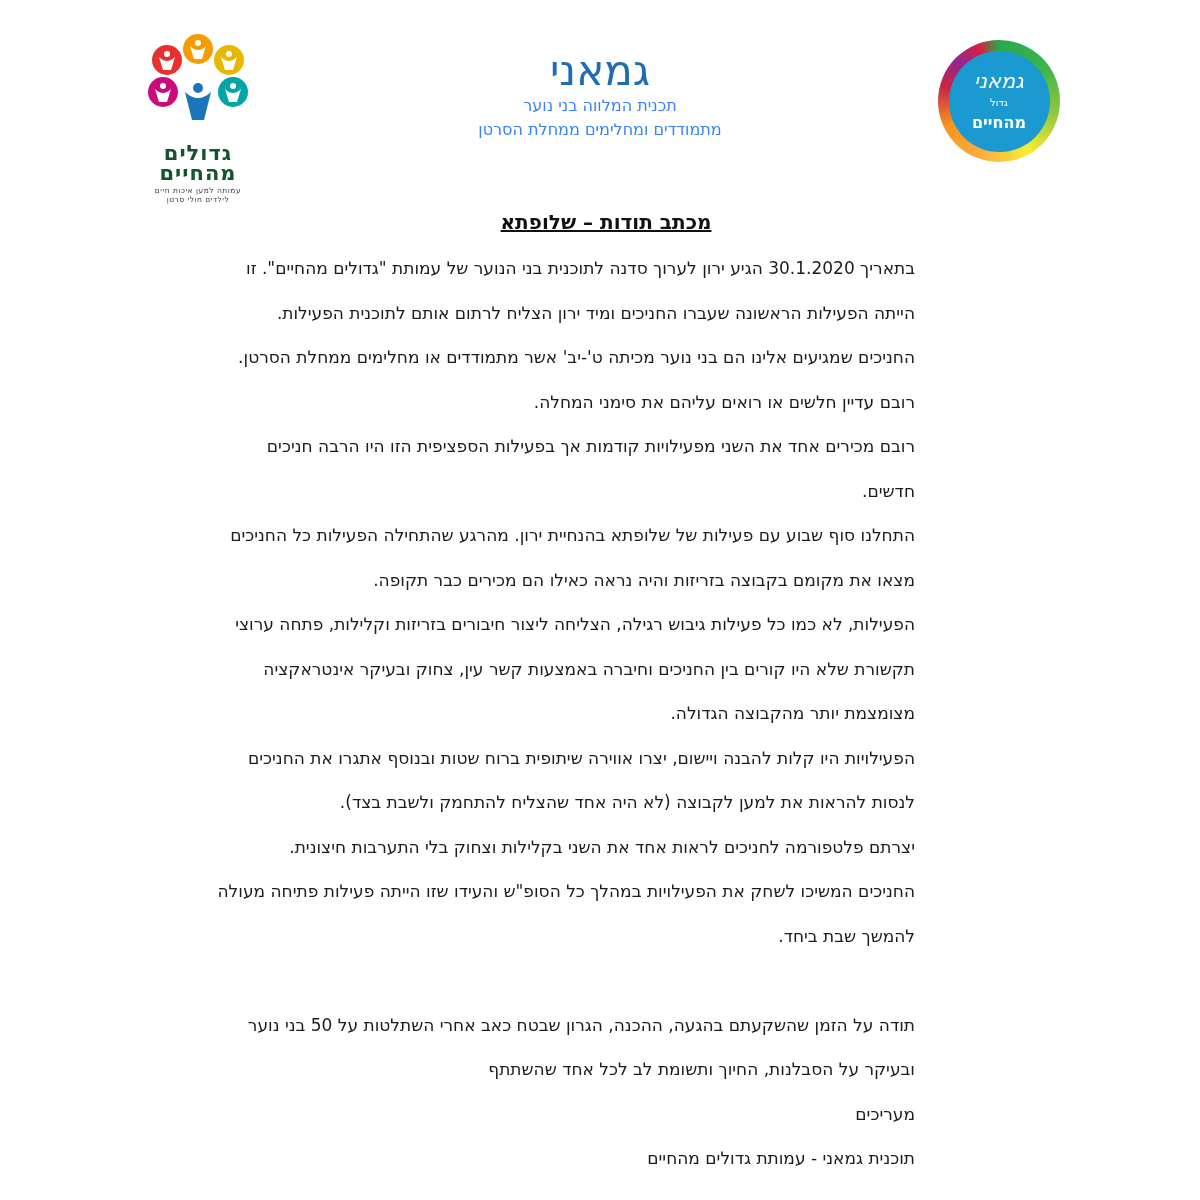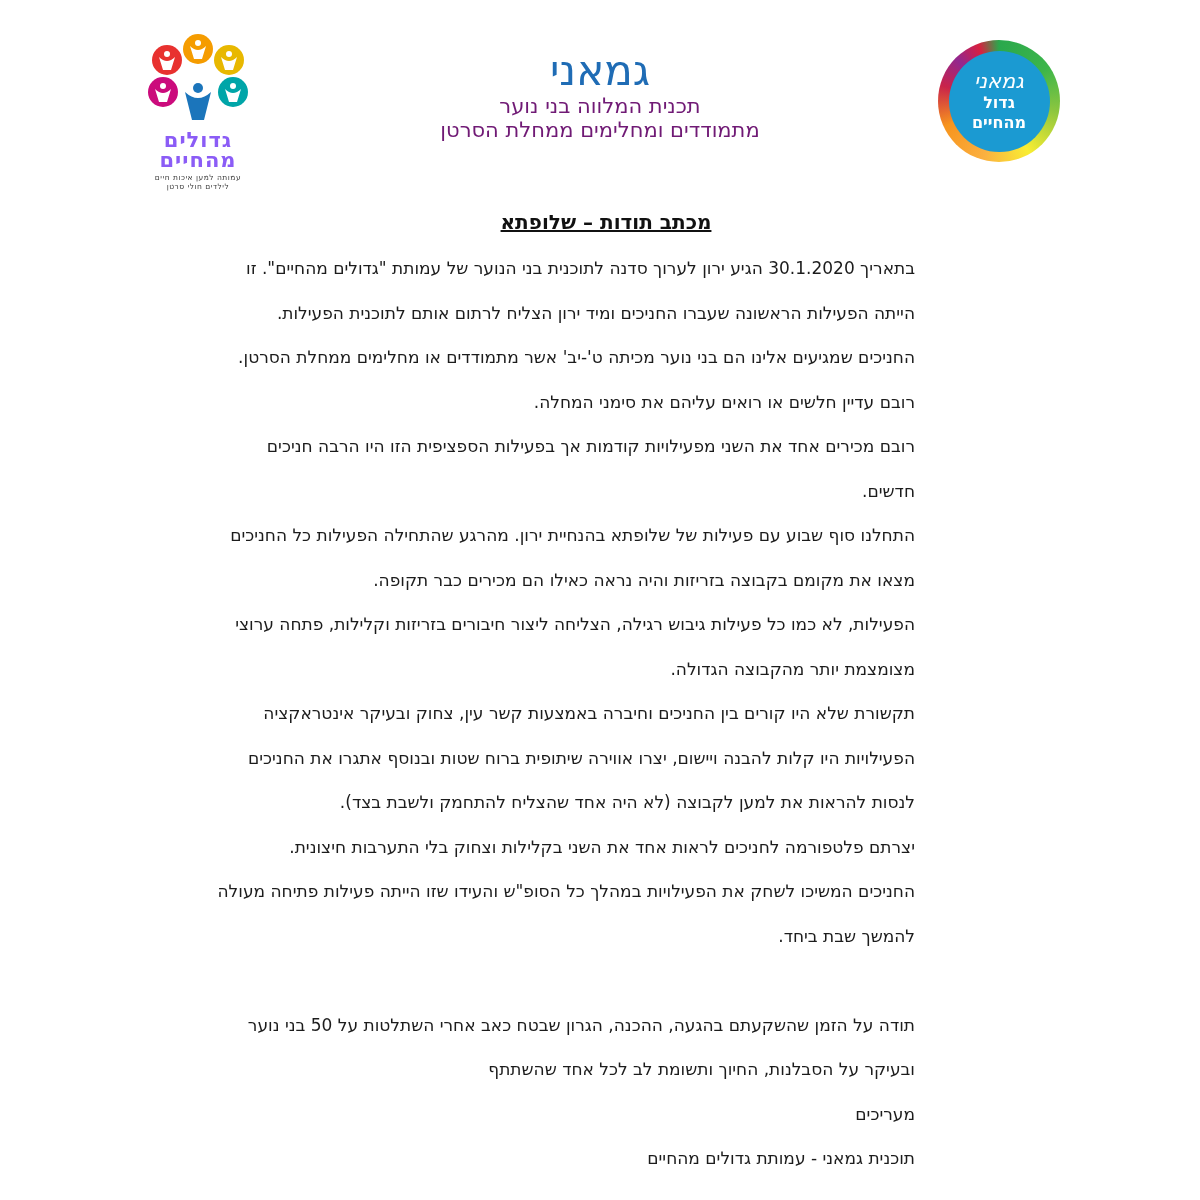--- a/index.html
+++ b/index.html
@@ -16,25 +16,25 @@
 
   
   .header { position: absolute; top: 0; left: 0; right: 0; height: 200px; }
 
   
   .logo-left {
     position: absolute; left: 138px; top: 32px; width: 120px;
     text-align: center; direction: rtl;
   }
   .logo-title {
-    margin-top: 4px;
+    margin-top: 17px;
     font-weight: bold;
     font-size: 21px;
     line-height: 20px;
-    color: #8b5cf6;
+    color: #14532d;
     letter-spacing: 1px;
   }
   .logo-sub {
     margin-top: 3px;
     font-size: 7.5px;
     line-height: 9px;
     color: #3c3c3c;
     letter-spacing: 0.5px;
     white-space: nowrap;
   }
@@ -44,44 +44,44 @@
     position: absolute; left: 0; right: 0; top: 48px;
     text-align: center; direction: rtl;
   }
   .main-title {
     font-size: 42px;
     line-height: 46px;
     font-weight: 500;
     color: #1f6cb5;
   }
   .sub-title {
-    font-size: 21px;
+    font-size: 16px;
     line-height: 24px;
-    color: #701a75;
+    color: #3b82f6;
   }
 
   
   .badge {
     position: absolute; right: 140px; top: 40px;
     width: 122px; height: 122px; border-radius: 50%;
     background: conic-gradient(from 0deg,
       #2aa84c 0deg, #3cb54a 55deg, #8cc63f 100deg,
       #f9ed32 150deg, #fbb040 195deg, #f7941d 245deg,
       #c9234a 285deg, #92278f 315deg, #d8203f 340deg, #2aa84c 360deg);
     display: flex; align-items: center; justify-content: center;
   }
   .badge-inner {
     width: 101px; height: 101px; border-radius: 50%;
     background: #1b9ad2;
     display: flex; flex-direction: column;
     align-items: center; justify-content: center;
     color: #ffffff; text-align: center;
   }
   .badge-line1 { font-size: 21px; line-height: 23px; font-style: italic; font-weight: 400; }
-  .badge-line2 { font-size: 16px; line-height: 20px; font-weight: bold; }
+  .badge-line2 { font-size: 10px; line-height: 20px; font-weight: normal; }
   .badge-line3 { font-size: 16px; line-height: 20px; font-weight: bold; }
 
   
   .letter-title {
     position: absolute; top: 210px; left: 12px; right: 0;
     text-align: center;
     font-size: 20px; font-weight: bold; color: #111111;
     text-decoration: underline;
     direction: rtl;
   }
@@ -173,22 +173,22 @@
   <div class="letter-body">
     <div class="line">בתאריך 30.1.2020 הגיע ירון לערוך סדנה לתוכנית בני הנוער של עמותת "גדולים מהחיים". זו</div>
     <div class="line">הייתה הפעילות הראשונה שעברו החניכים ומיד ירון הצליח לרתום אותם לתוכנית הפעילות.</div>
     <div class="line">החניכים שמגיעים אלינו הם בני נוער מכיתה ט'-יב' אשר מתמודדים או מחלימים ממחלת הסרטן.</div>
     <div class="line">רובם עדיין חלשים או רואים עליהם את סימני המחלה.</div>
     <div class="line">רובם מכירים אחד את השני מפעילויות קודמות אך בפעילות הספציפית הזו היו הרבה חניכים</div>
     <div class="line">חדשים.</div>
     <div class="line">התחלנו סוף שבוע עם פעילות של שלופתא בהנחיית ירון. מהרגע שהתחילה הפעילות כל החניכים</div>
     <div class="line">מצאו את מקומם בקבוצה בזריזות והיה נראה כאילו הם מכירים כבר תקופה.</div>
     <div class="line">הפעילות, לא כמו כל פעילות גיבוש רגילה, הצליחה ליצור חיבורים בזריזות וקלילות, פתחה ערוצי</div>
+    <div class="line">תקשורת שלא היו קורים בין החניכים וחיברה באמצעות קשר עין, צחוק ובעיקר אינטראקציה</div>
     <div class="line">מצומצמת יותר מהקבוצה הגדולה.</div>
-    <div class="line">תקשורת שלא היו קורים בין החניכים וחיברה באמצעות קשר עין, צחוק ובעיקר אינטראקציה</div>
     <div class="line">הפעילויות היו קלות להבנה ויישום, יצרו אווירה שיתופית ברוח שטות ובנוסף אתגרו את החניכים</div>
     <div class="line">לנסות להראות את למען לקבוצה (לא היה אחד שהצליח להתחמק ולשבת בצד).</div>
     <div class="line">יצרתם פלטפורמה לחניכים לראות אחד את השני בקלילות וצחוק בלי התערבות חיצונית.</div>
     <div class="line">החניכים המשיכו לשחק את הפעילויות במהלך כל הסופ"ש והעידו שזו הייתה פעילות פתיחה מעולה</div>
     <div class="line">להמשך שבת ביחד.</div>
     <div class="line blank"></div>
     <div class="line">תודה על הזמן שהשקעתם בהגעה, ההכנה, הגרון שבטח כאב אחרי השתלטות על 50 בני נוער</div>
     <div class="line">ובעיקר על הסבלנות, החיוך ותשומת לב לכל אחד שהשתתף</div>
     <div class="line">מעריכים</div>
     <div class="line">תוכנית גמאני - עמותת גדולים מהחיים</div>

